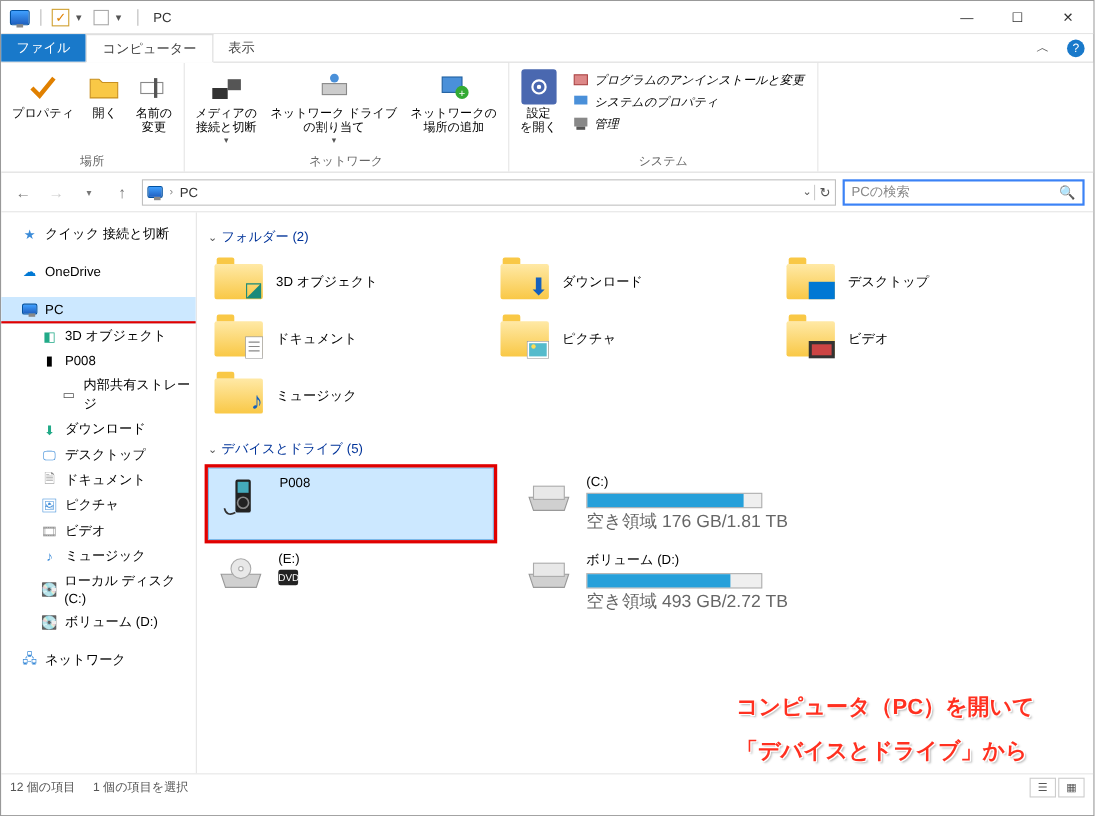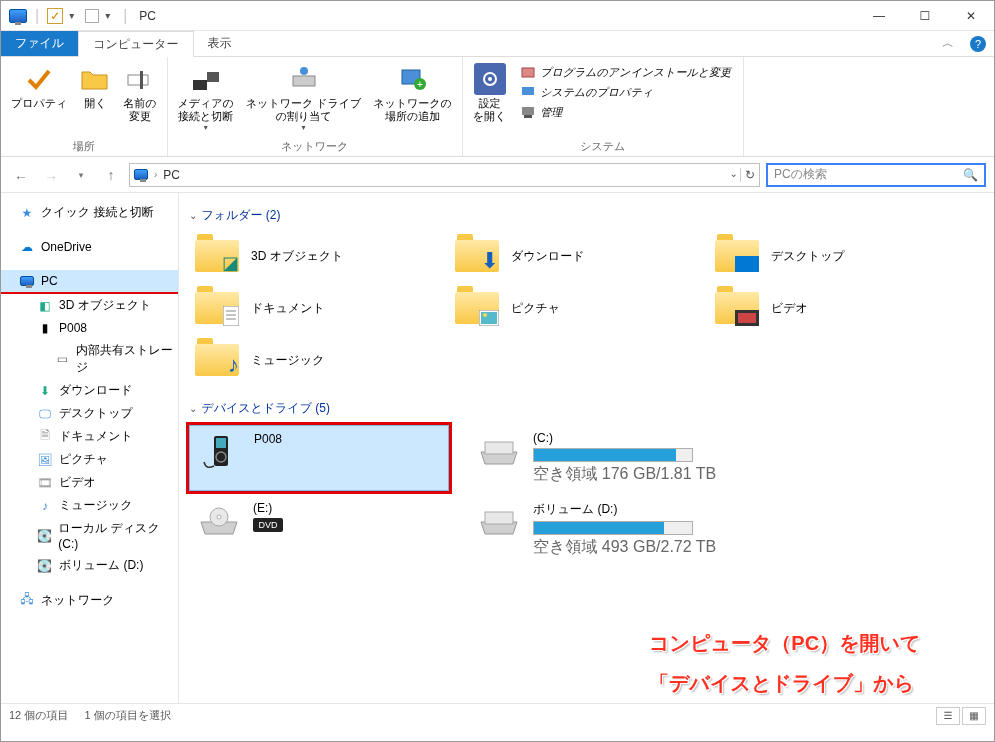--- a/index.html
+++ b/index.html
@@ -76,21 +76,21 @@
 .drive-ico { width:48px; height:40px; display:flex; align-items:center; justify-content:center; }
 .drive-info { flex:1; }
 .drive-name { margin-bottom:3px; }
 .drive-bar { width:160px; height:14px; border:1px solid #b0b0b0; background:#efefef; position:relative; margin-bottom:2px; }
 .drive-fill { position:absolute; left:0; top:0; bottom:0; background:#26a0da; }
 .drive-sub { font-size:16px; color:#666; }
 
 .drives-row { display:flex; flex-wrap:wrap; gap:4px 20px; position:relative; }
 
 
-.annotation { position:absolute; left:470px; top:430px; font-size:20px; font-weight:bold; color:#ff3020; line-height:2; text-shadow: -1px -1px 0 #fff, 1px -1px 0 #fff, -1px 1px 0 #fff, 1px 1px 0 #fff, 2px 2px 2px rgba(0,0,0,0.3); pointer-events:none; white-space:nowrap; }
+.annotation { position:absolute; left:490px; top:430px; font-size:20px; font-weight:bold; color:#ff3020; line-height:2; text-shadow: -1px -1px 0 #fff, 1px -1px 0 #fff, -1px 1px 0 #fff, 1px 1px 0 #fff, 2px 2px 2px rgba(0,0,0,0.3); pointer-events:none; white-space:nowrap; }
 
 
 .status-bar { height:24px; border-top:1px solid #e5e5e5; display:flex; align-items:center; padding:0 8px; font-size:11px; color:#555; gap:16px; }
 .view-toggles { margin-left:auto; display:flex; gap:2px; }
 .vt { width:24px; height:18px; border:1px solid #ccc; display:flex; align-items:center; justify-content:center; font-size:10px; cursor:pointer; }
 
 
 svg { display:block; }
 </style>
 </head>
@@ -443,21 +443,21 @@
       <div class="drive-item">
         <div class="drive-ico">
             <svg width="44" height="34">
               <path d="M4 18 L40 18 L36 30 L8 30 Z" fill="#d0d0d0" stroke="#999"></path>
               <circle cx="22" cy="13" r="9" fill="#e8e8e8" stroke="#aaa"></circle>
               <circle cx="22" cy="13" r="2" fill="#fff" stroke="#aaa"></circle>
             </svg>
           </div>
         <div class="drive-info">
           <div class="drive-name"><span>(E:)</span></div>
-          <div style="width:30px;height:14px;background:#222;color:#fff;font-size:9px;text-align:center;line-height:14px;border-radius:2px">DVD</div>
+          <div style="width:18px;height:14px;background:#222;color:#fff;font-size:9px;text-align:center;line-height:14px;border-radius:2px">DVD</div>
         </div>
       </div>
       <div class="drive-item">
         <div class="drive-ico">
             <svg width="44" height="34">
               <path d="M4 18 L40 18 L36 30 L8 30 Z" fill="#d0d0d0" stroke="#999"></path>
               <rect x="8" y="8" width="28" height="12" fill="#e8e8e8" stroke="#aaa"></rect>
             </svg>
           </div>
         <div class="drive-info">

